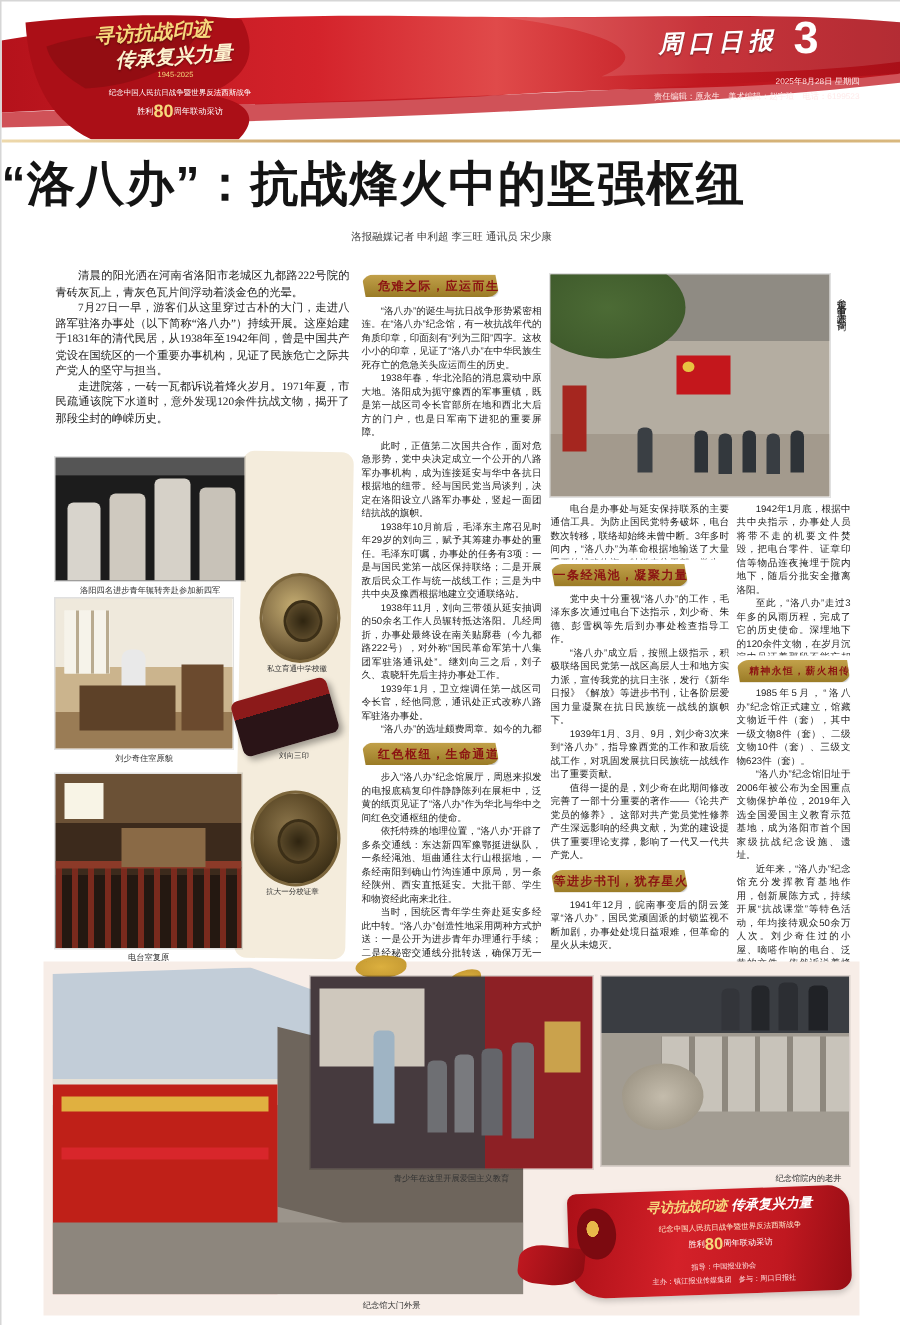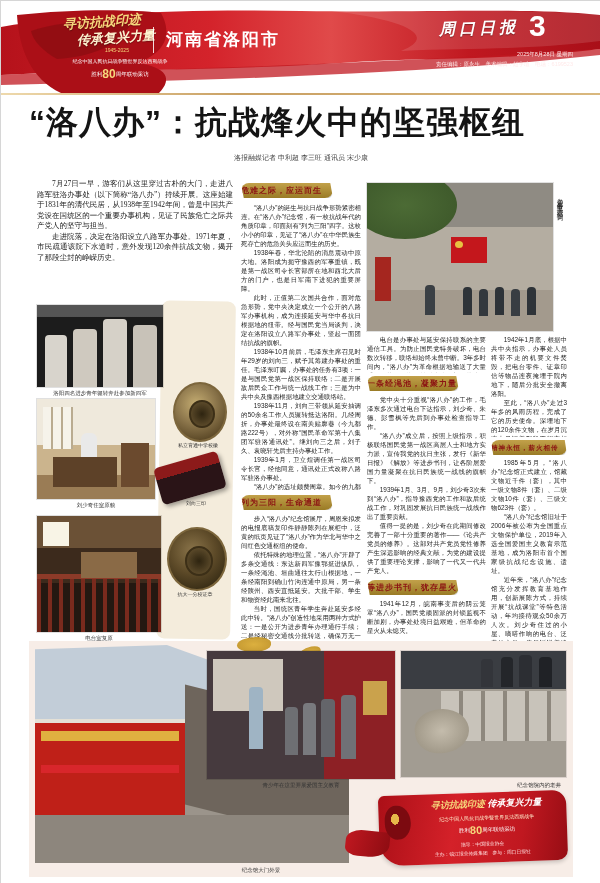--- a/index.html
+++ b/index.html
@@ -21,29 +21,29 @@
   .paper-name{position:absolute;left:408px;top:18px;width:110px;text-align:right;z-index:3;color:#ffffff;
           font-family:"Liberation Serif",serif;font-style:italic;font-weight:bold;font-size:16px;letter-spacing:4px;
           transform:rotate(-2deg);text-shadow:0 1px 1px rgba(0,0,0,.35);}
   .page-num{position:absolute;left:528px;top:8px;z-index:3;color:#ffffff;font-size:30px;font-weight:bold;}
   .date-line{position:absolute;right:28px;top:50px;z-index:3;color:#ffe9e9;font-size:5.5px;}
   .staff-line{position:absolute;right:28px;top:60px;z-index:3;color:#ffe9e9;font-size:5.5px;}
   .gold-rule{position:absolute;left:0;top:92px;width:600px;height:2px;
              background:linear-gradient(90deg,#eed9ac,#c9a063 40%,#d9b87e);}
   
   .headline{position:absolute;left:0;top:100px;width:496px;text-align:center;font-size:32px;font-weight:bold;
-            color:#141414;letter-spacing:1px;margin-left:28px;}
+            color:#141414;letter-spacing:1px;}
   .byline{position:absolute;left:0;top:152px;width:600px;text-align:center;font-size:7px;color:#444444;}
   
   .intro{position:absolute;left:36px;top:178px;width:196px;height:124px;overflow:hidden;
          font-family:"Liberation Serif",serif;font-size:7.5px;line-height:10.5px;color:#222222;text-align:justify;}
   .intro p{margin:0;text-indent:2em;}
   .bt{position:absolute;overflow:hidden;font-size:6.4px;line-height:9px;color:#1d1d1d;text-align:justify;}
   .bt p{margin:0;text-indent:2em;}
-  .badge{position:absolute;height:15px;line-height:15px;text-align:left;font-size:8px;font-weight:bold;
+  .badge{position:absolute;height:15px;line-height:15px;text-align:right;font-size:8px;font-weight:bold;
          letter-spacing:1px;color:#8b1212;background:linear-gradient(180deg,#c2a14a,#9a7b26);
          border-radius:8px 2px 8px 2px;clip-path:polygon(0 0,97% 0,100% 100%,3% 100%);box-shadow:0 1px 1px rgba(0,0,0,.25);}
   
   .ph{position:absolute;overflow:hidden;box-shadow:0 0 0 1px rgba(0,0,0,.12);}
   .cap{position:absolute;font-size:5.5px;color:#333333;text-align:center;}
   .cap-r{text-align:right;}
   .vcap{position:absolute;writing-mode:vertical-rl;font-size:6.5px;letter-spacing:2px;color:#222222;}
   .paper-strip{position:absolute;left:158px;top:300px;width:74px;height:338px;background:#f4ecdc;
                border-radius:8px;transform:rotate(1deg);}
   .seal{position:absolute;border-radius:50%;background:radial-gradient(circle at 42% 36%,#c5ad72,#8a744a 45%,#5d4a28 78%,#3f3119);
@@ -90,34 +90,34 @@
       <path d="M0,74 C150,68 320,66 600,48 L600,54 C420,74 180,80 0,84 Z" fill="#c01820" opacity="0.75"></path>
       <path d="M330,10 C440,12 530,7 600,14 L600,40 C520,50 470,46 400,50 C440,34 400,18 330,10 Z" fill="#ffffff" opacity="0.12"></path>
       <path d="M16,14 C70,8 130,8 160,12 C172,34 164,52 136,62 C166,66 172,78 158,92 L60,92 C30,78 18,48 16,14 Z" fill="#ab0f17"></path>
       <path d="M30,30 C60,20 100,18 130,22 C120,44 90,56 56,58 C42,50 32,40 30,30 Z" fill="#8d0c12" opacity="0.8"></path>
     </svg>
     <div class="camp-t1">寻访抗战印迹</div>
     <div class="camp-t2">传承复兴力量</div>
     <div class="camp-years">1945-2025</div>
     <div class="camp-sub1">纪念中国人民抗日战争暨世界反法西斯战争</div>
     <div class="camp-sub2"><span>胜利</span><span class="big">80</span><span>周年联动采访</span></div>
-    <div class="region">河南省洛阳市</div>
     <div class="paper-name">周口日报</div>
     <div class="page-num">3</div>
     <div class="date-line">2025年8月28日 星期四</div>
     <div class="staff-line">责任编辑：原永生　美术编辑：赵宇瑄　电话：6199523</div>
   </div>
   <div class="gold-rule"></div>
 
   <div class="headline">“洛八办”：抗战烽火中的坚强枢纽</div>
   <div class="byline">洛报融媒记者 申利超 李三旺 通讯员 宋少康</div>
 
   <div class="intro">
+    <p>清晨的阳光洒在河南省洛阳市老城区九都路222号院的青砖灰瓦上，青灰色瓦片间浮动着淡金色的光晕。</p>
     <p>7月27日一早，游客们从这里穿过古朴的大门，走进八路军驻洛办事处（以下简称“洛八办”）持续开展。这座始建于1831年的清代民居，从1938年至1942年间，曾是中国共产党设在国统区的一个重要办事机构，见证了民族危亡之际共产党人的坚守与担当。</p>
-    <p>走进院落，决定在洛阳设立八路军办事处。1971年夏，市民疏通该院下水道时，意外发现120余件抗战文物，揭开了那段尘封的峥嵘历史。</p>
+    <p>走进院落，一砖一瓦都诉说着烽火岁月。1971年夏，市民疏通该院下水道时，意外发现120余件抗战文物，揭开了那段尘封的峥嵘历史。</p>
   </div>
 
   <div class="paper-strip"></div>
 
   <div class="ph" style="left:36px;top:304px;width:126px;height:82px;background:linear-gradient(180deg,#555 0 14%,#1c1c1c 15%);">
     <div class="fig" style="left:8px;top:30px;width:22px;height:52px;background:#d8d4cc;"></div>
     <div class="fig" style="left:36px;top:24px;width:24px;height:58px;background:#cfc9bf;"></div>
     <div class="fig" style="left:66px;top:14px;width:24px;height:68px;background:#d6d1c8;"></div>
     <div class="fig" style="left:96px;top:20px;width:24px;height:62px;background:#c8c2b8;"></div>
   </div>
@@ -152,21 +152,21 @@
   <div class="bt" style="left:240px;top:202px;width:120px;height:288px;">
     <p>“洛八办”的诞生与抗日战争形势紧密相连。在“洛八办”纪念馆，有一枚抗战年代的角质印章，印面刻有“列为三阳”四字。这枚小小的印章，见证了“洛八办”在中华民族生死存亡的危急关头应运而生的历史。</p>
     <p>1938年春，华北沦陷的消息震动中原大地。洛阳成为扼守豫西的军事重镇，既是第一战区司令长官部所在地和西北大后方的门户，也是日军南下进犯的重要屏障。</p>
     <p>此时，正值第二次国共合作，面对危急形势，党中央决定成立一个公开的八路军办事机构，成为连接延安与华中各抗日根据地的纽带。经与国民党当局谈判，决定在洛阳设立八路军办事处，竖起一面团结抗战的旗帜。</p>
     <p>1938年10月前后，毛泽东主席召见时年29岁的刘向三，赋予其筹建办事处的重任。毛泽东叮嘱，办事处的任务有3项：一是与国民党第一战区保持联络；二是开展敌后民众工作与统一战线工作；三是为中共中央及豫西根据地建立交通联络站。</p>
     <p>1938年11月，刘向三带领从延安抽调的50余名工作人员辗转抵达洛阳。几经周折，办事处最终设在南关贴廓巷（今九都路222号），对外称“国民革命军第十八集团军驻洛通讯处”。继刘向三之后，刘子久、袁晓轩先后主持办事处工作。</p>
     <p>1939年1月，卫立煌调任第一战区司令长官，经他同意，通讯处正式改称八路军驻洛办事处。</p>
     <p>“洛八办”的选址颇费周章。如今的九都路旧址，紧邻当年的洛阳城南寨门，离火车站不远，北依洛潼公路，南临洛河渡口，向西、向南转移均十分便捷，便于隐蔽斗争和文件、人员中转，更便于党的秘密工作。</p>
 
   </div>
-  <div class="badge" style="left:240px;top:494px;width:92px;">列为三阳，生命通道</div>
+  <div class="badge" style="left:240px;top:494px;width:92px;">红色枢纽，生命通道</div>
   <div class="bt" style="left:240px;top:513px;width:120px;height:128px;">
     <p>步入“洛八办”纪念馆展厅，周恩来拟发的电报底稿复印件静静陈列在展柜中，泛黄的纸页见证了“洛八办”作为华北与华中之间红色交通枢纽的使命。</p>
     <p>依托特殊的地理位置，“洛八办”开辟了多条交通线：东达新四军豫鄂挺进纵队，一条经渑池、垣曲通往太行山根据地，一条经南阳到确山竹沟连通中原局，另一条经陕州、西安直抵延安。大批干部、学生和物资经此南来北往。</p>
     <p>当时，国统区青年学生奔赴延安多经此中转。“洛八办”创造性地采用两种方式护送：一是公开为进步青年办理通行手续；二是经秘密交通线分批转送，确保万无一失。</p>
   </div>
 
   <div class="ph" style="left:366px;top:182px;width:186px;height:148px;background:linear-gradient(180deg,#8f8b83 0 30%,#b4ada1 30% 72%,#a39a8d 72%);">
     <div style="position:absolute;left:-14px;top:-12px;width:104px;height:68px;background:radial-gradient(ellipse,#4c6b35,#3a5428);border-radius:50%;"></div>
     <div style="position:absolute;left:8px;top:74px;width:16px;height:44px;background:#a5261f;"></div>
     <div style="position:absolute;left:84px;top:54px;width:36px;height:26px;background:#c4171c;"></div>

